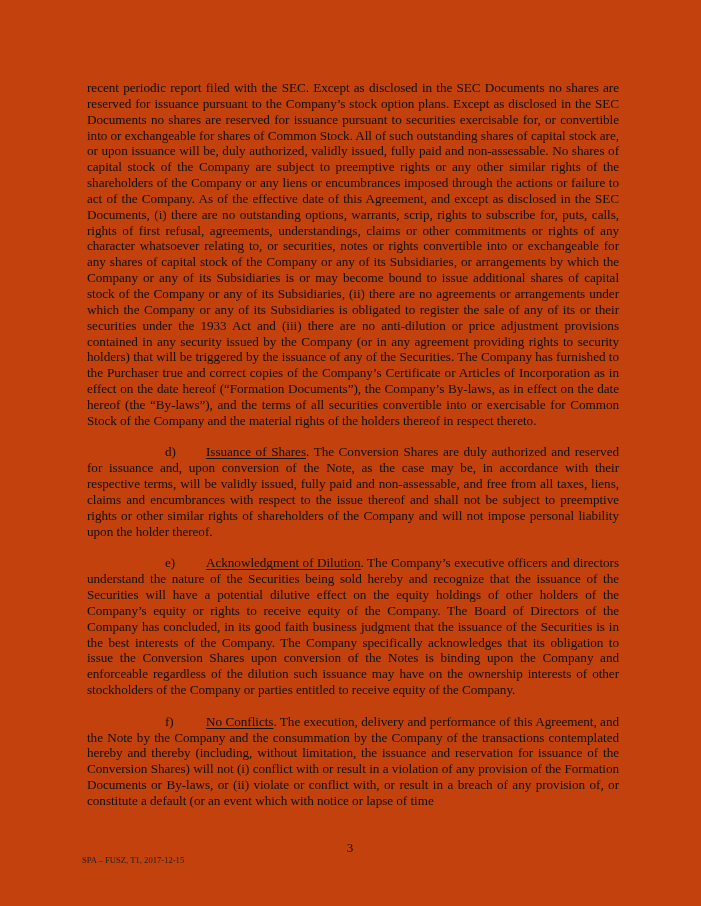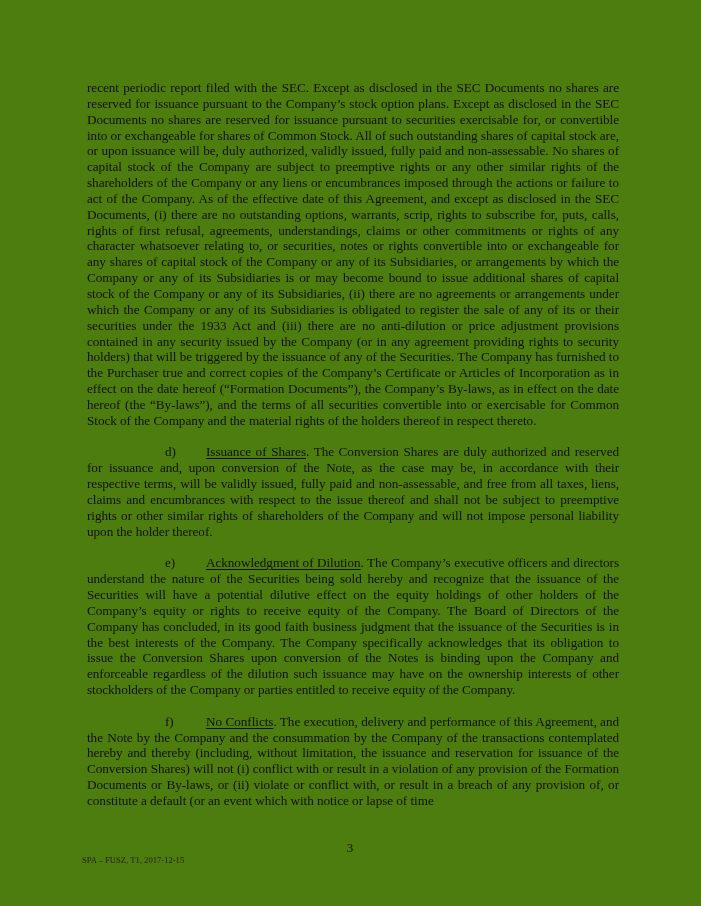--- a/index.html
+++ b/index.html
@@ -12,21 +12,21 @@
       height: 906px;
       position: relative;
       overflow: hidden;
       font-family: "Liberation Serif", "DejaVu Serif", serif;
       color: #111111;
     }
     .page {
       position: absolute;
       left: 0; top: 0;
       width: 701px; height: 906px;
-      background: #4d7c0f;
+      background: #c2410c;
     }
     .body-text {
       position: absolute;
       left: 87px;
       top: 80px;
       width: 532px;
       font-size: 13.2px;
       line-height: 15.85px;
       text-align: justify;
       letter-spacing: -0.05px;

